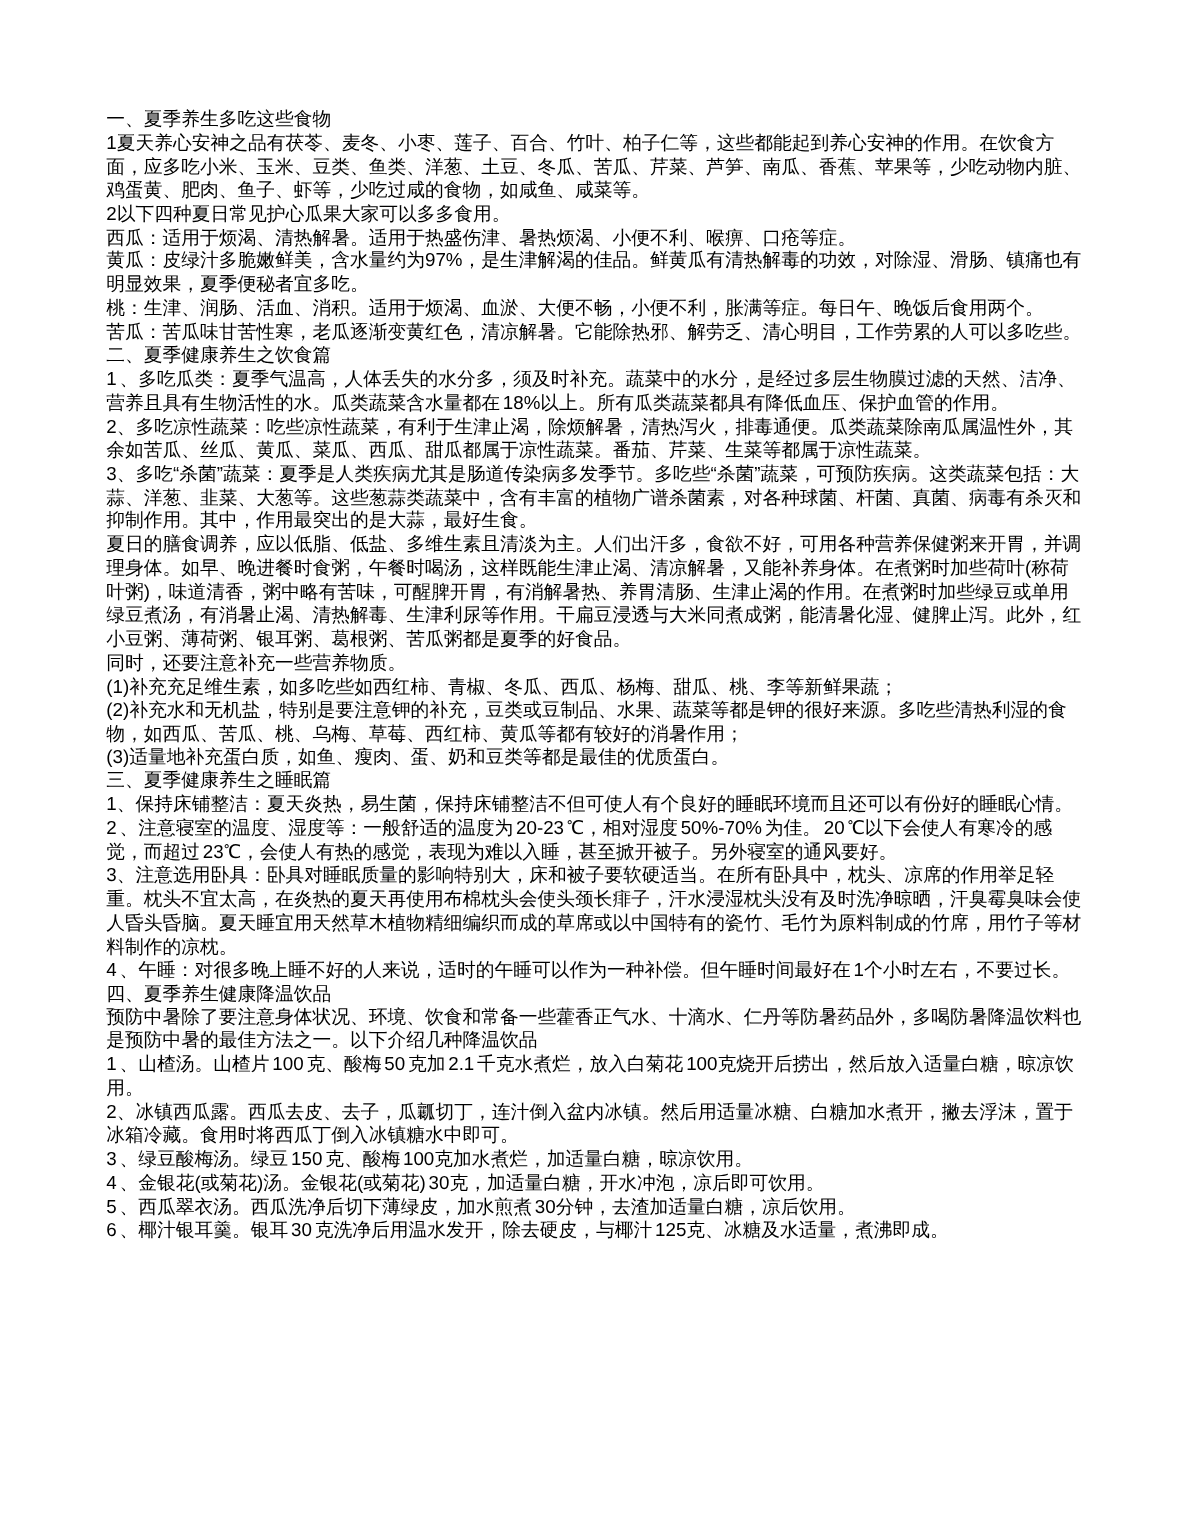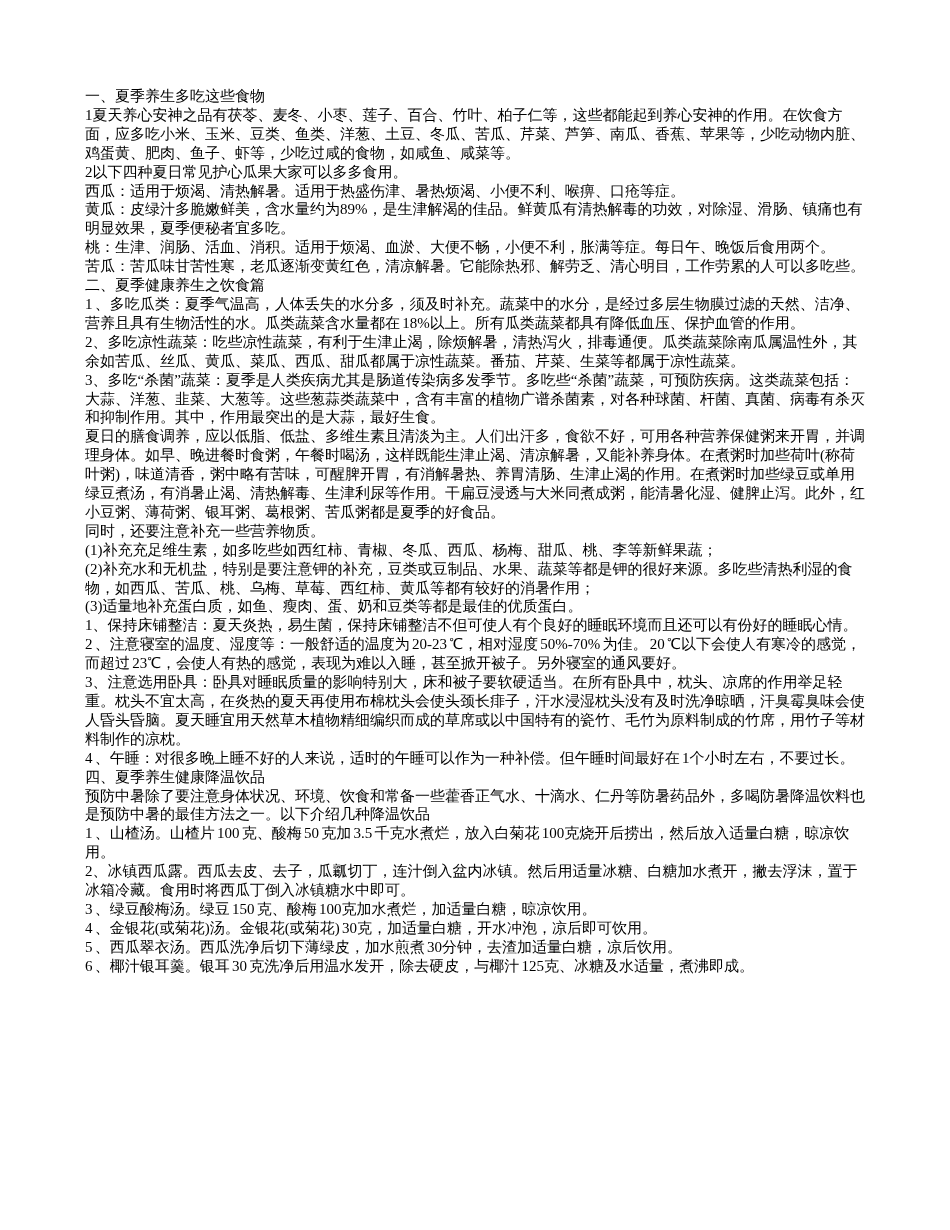--- a/index.html
+++ b/index.html
@@ -11,21 +11,21 @@
     width: 950px;
     height: 1230px;
     position: relative;
     overflow: hidden;
   }
   .doc-page {
     position: absolute;
     left: 85px;
     top: 87px;
     width: 784px;
-    font-family: Liberation Serif, serif;
+    font-family: Liberation Sans, sans-serif;
     font-size: 15px;
     line-height: 18.9px;
     color: #000000;
     text-align: left;
   }
   .doc-page p {
     margin: 0;
     padding: 0;
     overflow-wrap: break-word;
   }
@@ -36,37 +36,38 @@
 </style>
 </head>
 <body style="background: rgb(255, 255, 255);">
 
 <div class="doc-page" style="color: rgb(0, 0, 0);">
 
 <p>一、夏季养生多吃这些食物</p>
     <p><span class="latin">1</span>夏天养心安神之品有茯苓、麦冬、小枣、莲子、百合、竹叶、柏子仁等，这些都能起到养心安神的作用。在饮食方面，应多吃小米、玉米、豆类、鱼类、洋葱、土豆、冬瓜、苦瓜、芹菜、芦笋、南瓜、香蕉、苹果等，少吃动物内脏、鸡蛋黄、肥肉、鱼子、虾等，少吃过咸的食物，如咸鱼、咸菜等。</p>
     <p><span class="latin">2</span>以下四种夏日常见护心瓜果大家可以多多食用。</p>
     <p>西瓜：适用于烦渴、清热解暑。适用于热盛伤津、暑热烦渴、小便不利、喉痹、口疮等症。</p>
-    <p>黄瓜：皮绿汁多脆嫩鲜美，含水量约为<span class="latin">89%</span>，是生津解渴的佳品。鲜黄瓜有清热解毒的功效，对除湿、滑肠、镇痛也有明显效果，夏季便秘者宜多吃。</p>
+    <p>黄瓜：皮绿汁多脆嫩鲜美，含水量约为<span class="latin">97%</span>，是生津解渴的佳品。鲜黄瓜有清热解毒的功效，对除湿、滑肠、镇痛也有明显效果，夏季便秘者宜多吃。</p>
     <p>桃：生津、润肠、活血、消积。适用于烦渴、血淤、大便不畅，小便不利，胀满等症。每日午、晚饭后食用两个。</p>
     <p>苦瓜：苦瓜味甘苦性寒，老瓜逐渐变黄红色，清凉解暑。它能除热邪、解劳乏、清心明目，工作劳累的人可以多吃些。</p>
     <p>二、夏季健康养生之饮食篇</p>
     <p><span class="latin">1</span>、多吃瓜类：夏季气温高，人体丢失的水分多，须及时补充。蔬菜中的水分，是经过多层生物膜过滤的天然、洁净、营养且具有生物活性的水。瓜类蔬菜含水量都在<span class="latin">18%</span>以上。所有瓜类蔬菜都具有降低血压、保护血管的作用。</p>
     <p><span class="latin">2</span>、多吃凉性蔬菜：吃些凉性蔬菜，有利于生津止渴，除烦解暑，清热泻火，排毒通便。瓜类蔬菜除南瓜属温性外，其余如苦瓜、丝瓜、黄瓜、菜瓜、西瓜、甜瓜都属于凉性蔬菜。番茄、芹菜、生菜等都属于凉性蔬菜。</p>
     <p><span class="latin">3</span>、多吃“杀菌”蔬菜：夏季是人类疾病尤其是肠道传染病多发季节。多吃些“杀菌”蔬菜，可预防疾病。这类蔬菜包括：大蒜、洋葱、韭菜、大葱等。这些葱蒜类蔬菜中，含有丰富的植物广谱杀菌素，对各种球菌、杆菌、真菌、病毒有杀灭和抑制作用。其中，作用最突出的是大蒜，最好生食。</p>
     <p>夏日的膳食调养，应以低脂、低盐、多维生素且清淡为主。人们出汗多，食欲不好，可用各种营养保健粥来开胃，并调理身体。如早、晚进餐时食粥，午餐时喝汤，这样既能生津止渴、清凉解暑，又能补养身体。在煮粥时加些荷叶(称荷叶粥)，味道清香，粥中略有苦味，可醒脾开胃，有消解暑热、养胃清肠、生津止渴的作用。在煮粥时加些绿豆或单用绿豆煮汤，有消暑止渴、清热解毒、生津利尿等作用。干扁豆浸透与大米同煮成粥，能清暑化湿、健脾止泻。此外，红小豆粥、薄荷粥、银耳粥、葛根粥、苦瓜粥都是夏季的好食品。</p>
     <p>同时，还要注意补充一些营养物质。</p>
     <p>(<span class="latin">1</span>)补充充足维生素，如多吃些如西红柿、青椒、冬瓜、西瓜、杨梅、甜瓜、桃、李等新鲜果蔬；</p>
     <p>(<span class="latin">2</span>)补充水和无机盐，特别是要注意钾的补充，豆类或豆制品、水果、蔬菜等都是钾的很好来源。多吃些清热利湿的食物，如西瓜、苦瓜、桃、乌梅、草莓、西红柿、黄瓜等都有较好的消暑作用；</p>
     <p>(<span class="latin">3</span>)适量地补充蛋白质，如鱼、瘦肉、蛋、奶和豆类等都是最佳的优质蛋白。</p>
+    <p>三、夏季健康养生之睡眠篇</p>
     <p><span class="latin">1</span>、保持床铺整洁：夏天炎热，易生菌，保持床铺整洁不但可使人有个良好的睡眠环境而且还可以有份好的睡眠心情。</p>
     <p><span class="latin">2</span>、注意寝室的温度、湿度等：一般舒适的温度为<span class="latin">20-23</span>℃，相对湿度<span class="latin">50%-70%</span>为佳。<span class="latin">20</span>℃以下会使人有寒冷的感觉，而超过<span class="latin">23</span>℃，会使人有热的感觉，表现为难以入睡，甚至掀开被子。另外寝室的通风要好。</p>
     <p><span class="latin">3</span>、注意选用卧具：卧具对睡眠质量的影响特别大，床和被子要软硬适当。在所有卧具中，枕头、凉席的作用举足轻重。枕头不宜太高，在炎热的夏天再使用布棉枕头会使头颈长痱子，汗水浸湿枕头没有及时洗净晾晒，汗臭霉臭味会使人昏头昏脑。夏天睡宜用天然草木植物精细编织而成的草席或以中国特有的瓷竹、毛竹为原料制成的竹席，用竹子等材料制作的凉枕。</p>
     <p><span class="latin">4</span>、午睡：对很多晚上睡不好的人来说，适时的午睡可以作为一种补偿。但午睡时间最好在<span class="latin">1</span>个小时左右，不要过长。</p>
     <p>四、夏季养生健康降温饮品</p>
     <p>预防中暑除了要注意身体状况、环境、饮食和常备一些藿香正气水、十滴水、仁丹等防暑药品外，多喝防暑降温饮料也是预防中暑的最佳方法之一。以下介绍几种降温饮品</p>
-    <p><span class="latin">1</span>、山楂汤。山楂片<span class="latin">100</span>克、酸梅<span class="latin">50</span>克加<span class="latin">3.5</span>千克水煮烂，放入白菊花<span class="latin">100</span>克烧开后捞出，然后放入适量白糖，晾凉饮用。</p>
+    <p><span class="latin">1</span>、山楂汤。山楂片<span class="latin">100</span>克、酸梅<span class="latin">50</span>克加<span class="latin">2.1</span>千克水煮烂，放入白菊花<span class="latin">100</span>克烧开后捞出，然后放入适量白糖，晾凉饮用。</p>
     <p><span class="latin">2</span>、冰镇西瓜露。西瓜去皮、去子，瓜瓤切丁，连汁倒入盆内冰镇。然后用适量冰糖、白糖加水煮开，撇去浮沫，置于冰箱冷藏。食用时将西瓜丁倒入冰镇糖水中即可。</p>
     <p><span class="latin">3</span>、绿豆酸梅汤。绿豆<span class="latin">150</span>克、酸梅<span class="latin">100</span>克加水煮烂，加适量白糖，晾凉饮用。</p>
     <p><span class="latin">4</span>、金银花(或菊花)汤。金银花(或菊花)<span class="latin">30</span>克，加适量白糖，开水冲泡，凉后即可饮用。</p>
     <p><span class="latin">5</span>、西瓜翠衣汤。西瓜洗净后切下薄绿皮，加水煎煮<span class="latin">30</span>分钟，去渣加适量白糖，凉后饮用。</p>
     <p><span class="latin">6</span>、椰汁银耳羹。银耳<span class="latin">30</span>克洗净后用温水发开，除去硬皮，与椰汁<span class="latin">125</span>克、冰糖及水适量，煮沸即成。</p>
   </div>
 
 </body></html>

